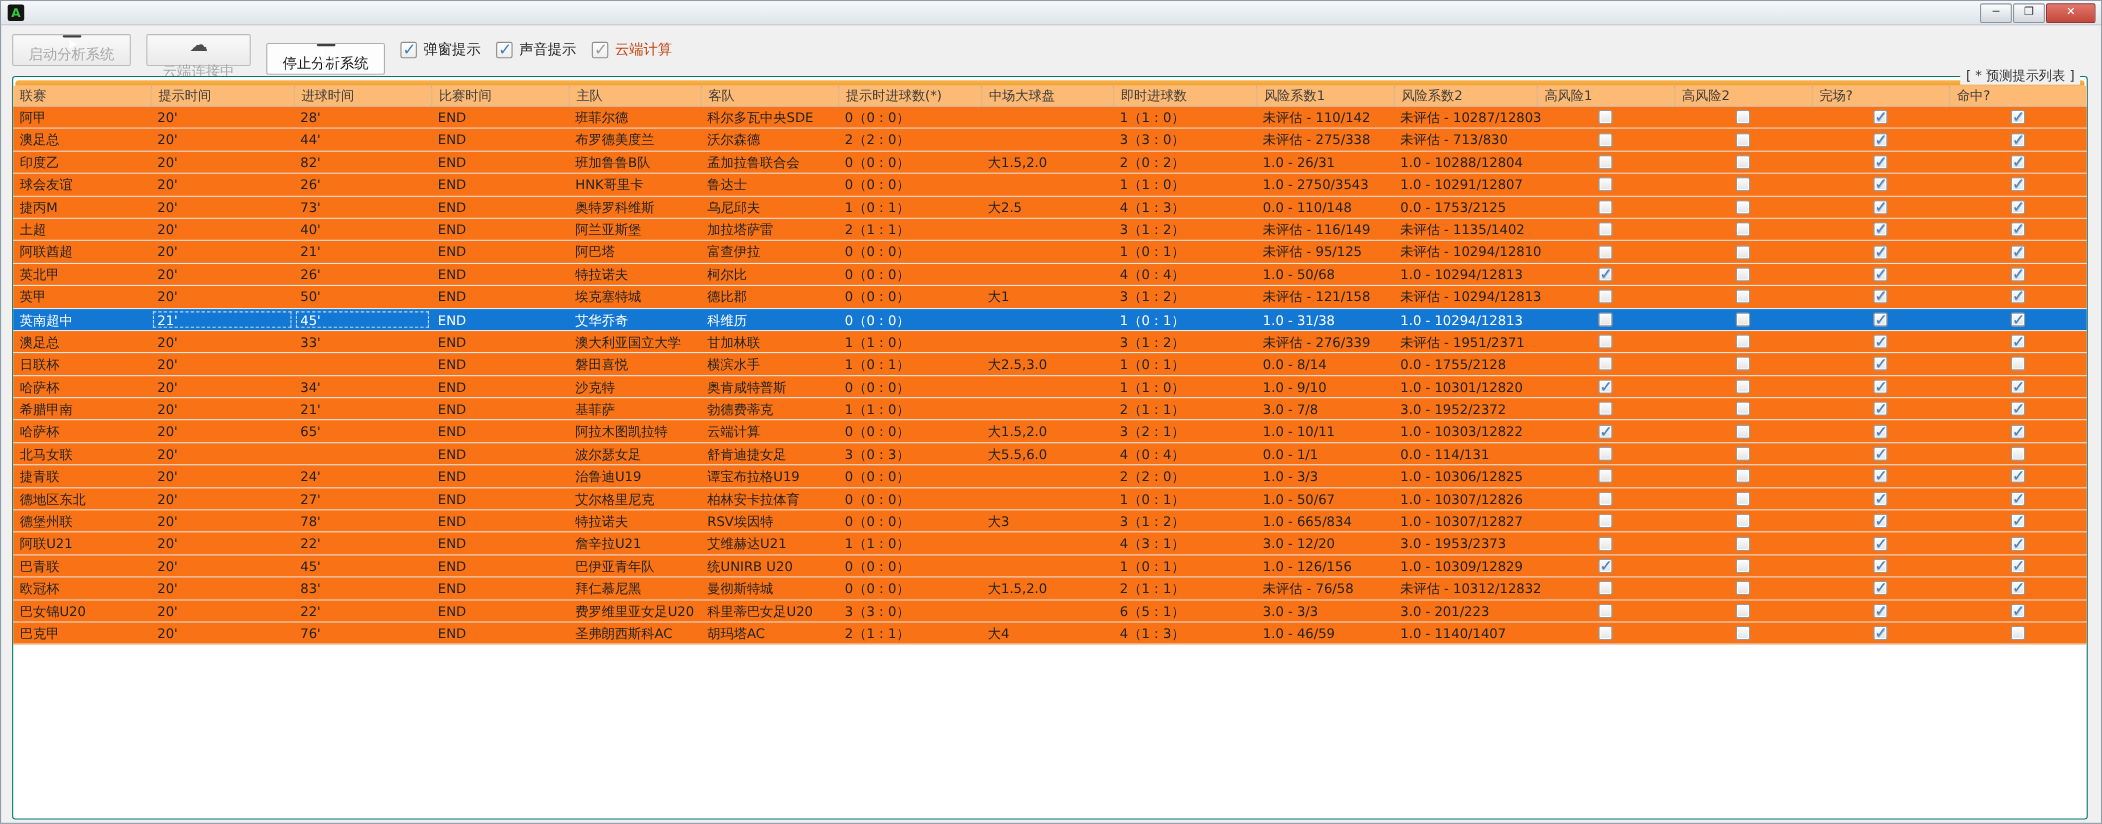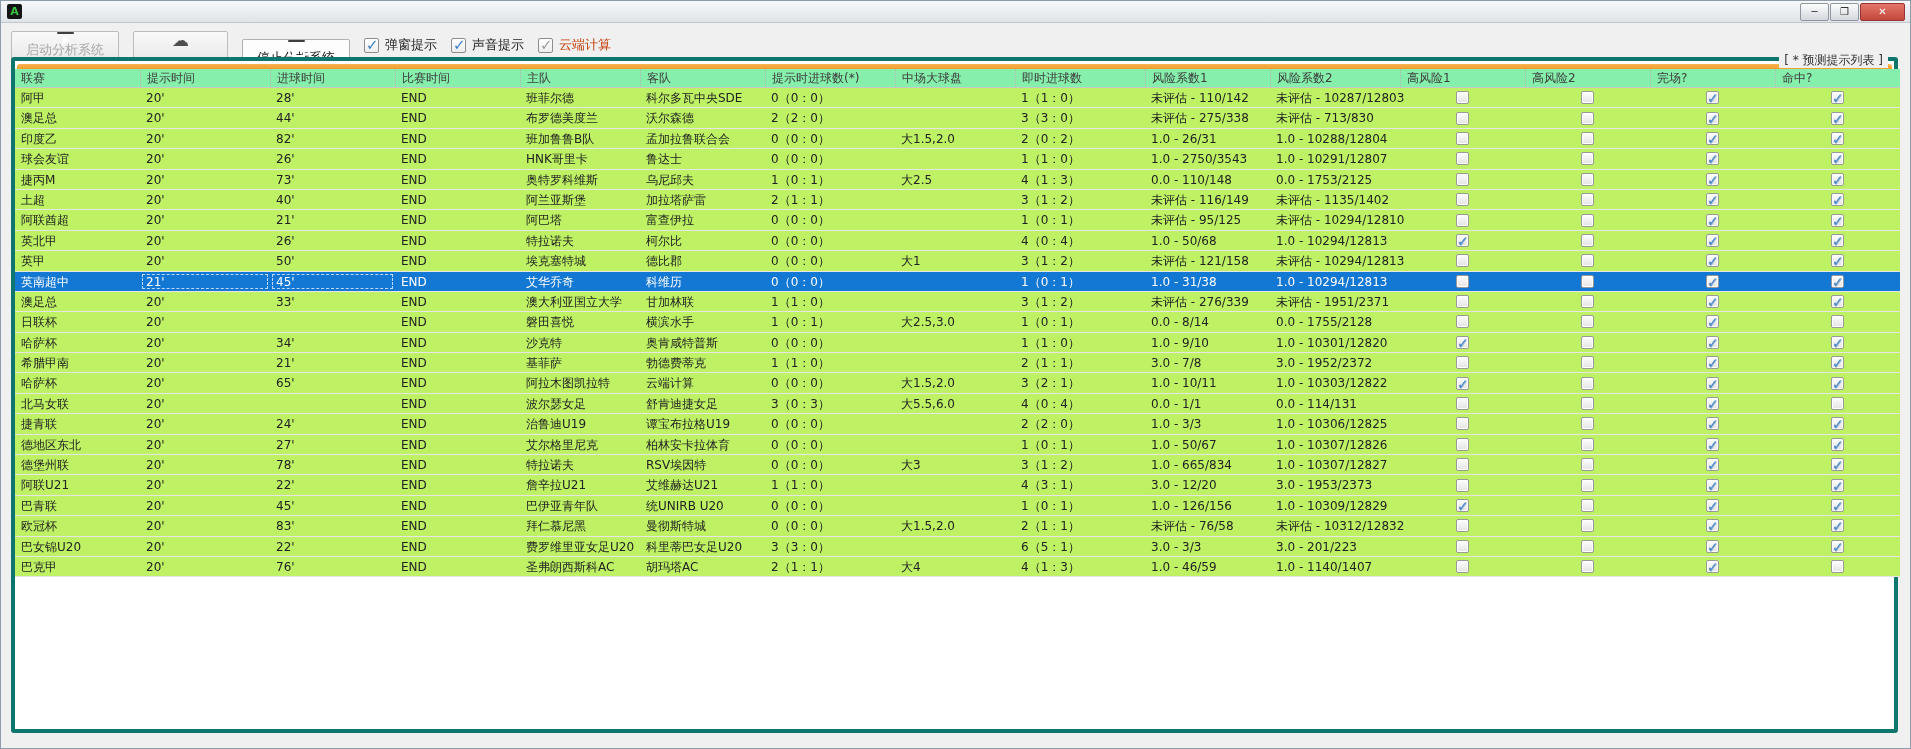--- a/index.html
+++ b/index.html
@@ -42,35 +42,35 @@
                       border:2px solid #fff; }
   .tb-check { display:flex; align-items:center; gap:6px; font-size:13px; margin-left:0; cursor:default; }
   .tb-check .box { width:15px; height:15px; border:1px solid #8d8d8d; border-radius:2px;
                    background:linear-gradient(#fff,#ededed); position:relative; }
   .tb-check .box.on::after { content:"✓"; position:absolute; left:1px; top:-3px;
                              color:#3d7fc6; font-size:15px; font-weight:bold; }
   .tb-check .box.on.dis::after { color:#9d9d9d; }
   .tb-check .lbl.dis { color:#c2410c; }
 
   
-  .panel { position:absolute; left:10px; top:56px; width:1887px; height:676px;
-           background:#fff; border:4px solid #0f766e; border-radius:3px; }
+  .panel { position:absolute; left:10px; top:68px; width:1887px; height:676px;
+           background:#fff; border:1px solid #0f766e; border-radius:3px; }
   .panel-legend { position:absolute; top:-8px; right:6px; background:#f0f0f0;
                   padding:0 5px; font-size:12px; color:#333; line-height:15px; }
   .accent-bar { margin:3px 2px 0 2px; height:5px; border-radius:3px 3px 0 0;
                 background:linear-gradient(#f8b452,#ef9e2d); }
 
   
   .grid { width:1885px; }
   .hrow { display:flex; height:19px; align-items:center;
-          background:#86efac; border-bottom:1px solid #c9c9c9; box-shadow:0 1px 0 #efefef; }
+          background:#fdba74; border-bottom:1px solid #c9c9c9; box-shadow:0 1px 0 #efefef; }
   .hcell { color:#3c3c3c; padding-left:6px; white-space:nowrap; overflow:hidden; height:100%;
            line-height:19px; }
   .hcell + .hcell { border-left:1px dotted #b5b5b5; }
-  .row { display:flex; height:20.4px; border-bottom:1px solid #e6e6e6; background:#bef264; }
+  .row { display:flex; height:20.4px; border-bottom:1px solid #e6e6e6; background:#f97316; }
   .cell { padding-left:6px; white-space:nowrap; line-height:20.4px; }
   .row.selected { background:#1377d4; color:#ffffff; }
   .row.selected .cell.goal-time, .row.selected .cell.tip-time
     { outline:1px dashed #bcd8f5; outline-offset:-3px; }
   .ck { display:flex; align-items:center; justify-content:center; padding-left:0; }
   .cb3d { width:13px; height:13px; border:1px solid #999; border-radius:2px;
           background:linear-gradient(#fefefe,#e3e3e3); position:relative;
           box-shadow:0 0 0 1px #fff inset; }
   .cb3d.checked::after { content:"✓"; position:absolute; left:0px; top:-4px;
                          color:#4585c5; font-size:14px; font-weight:bold;

